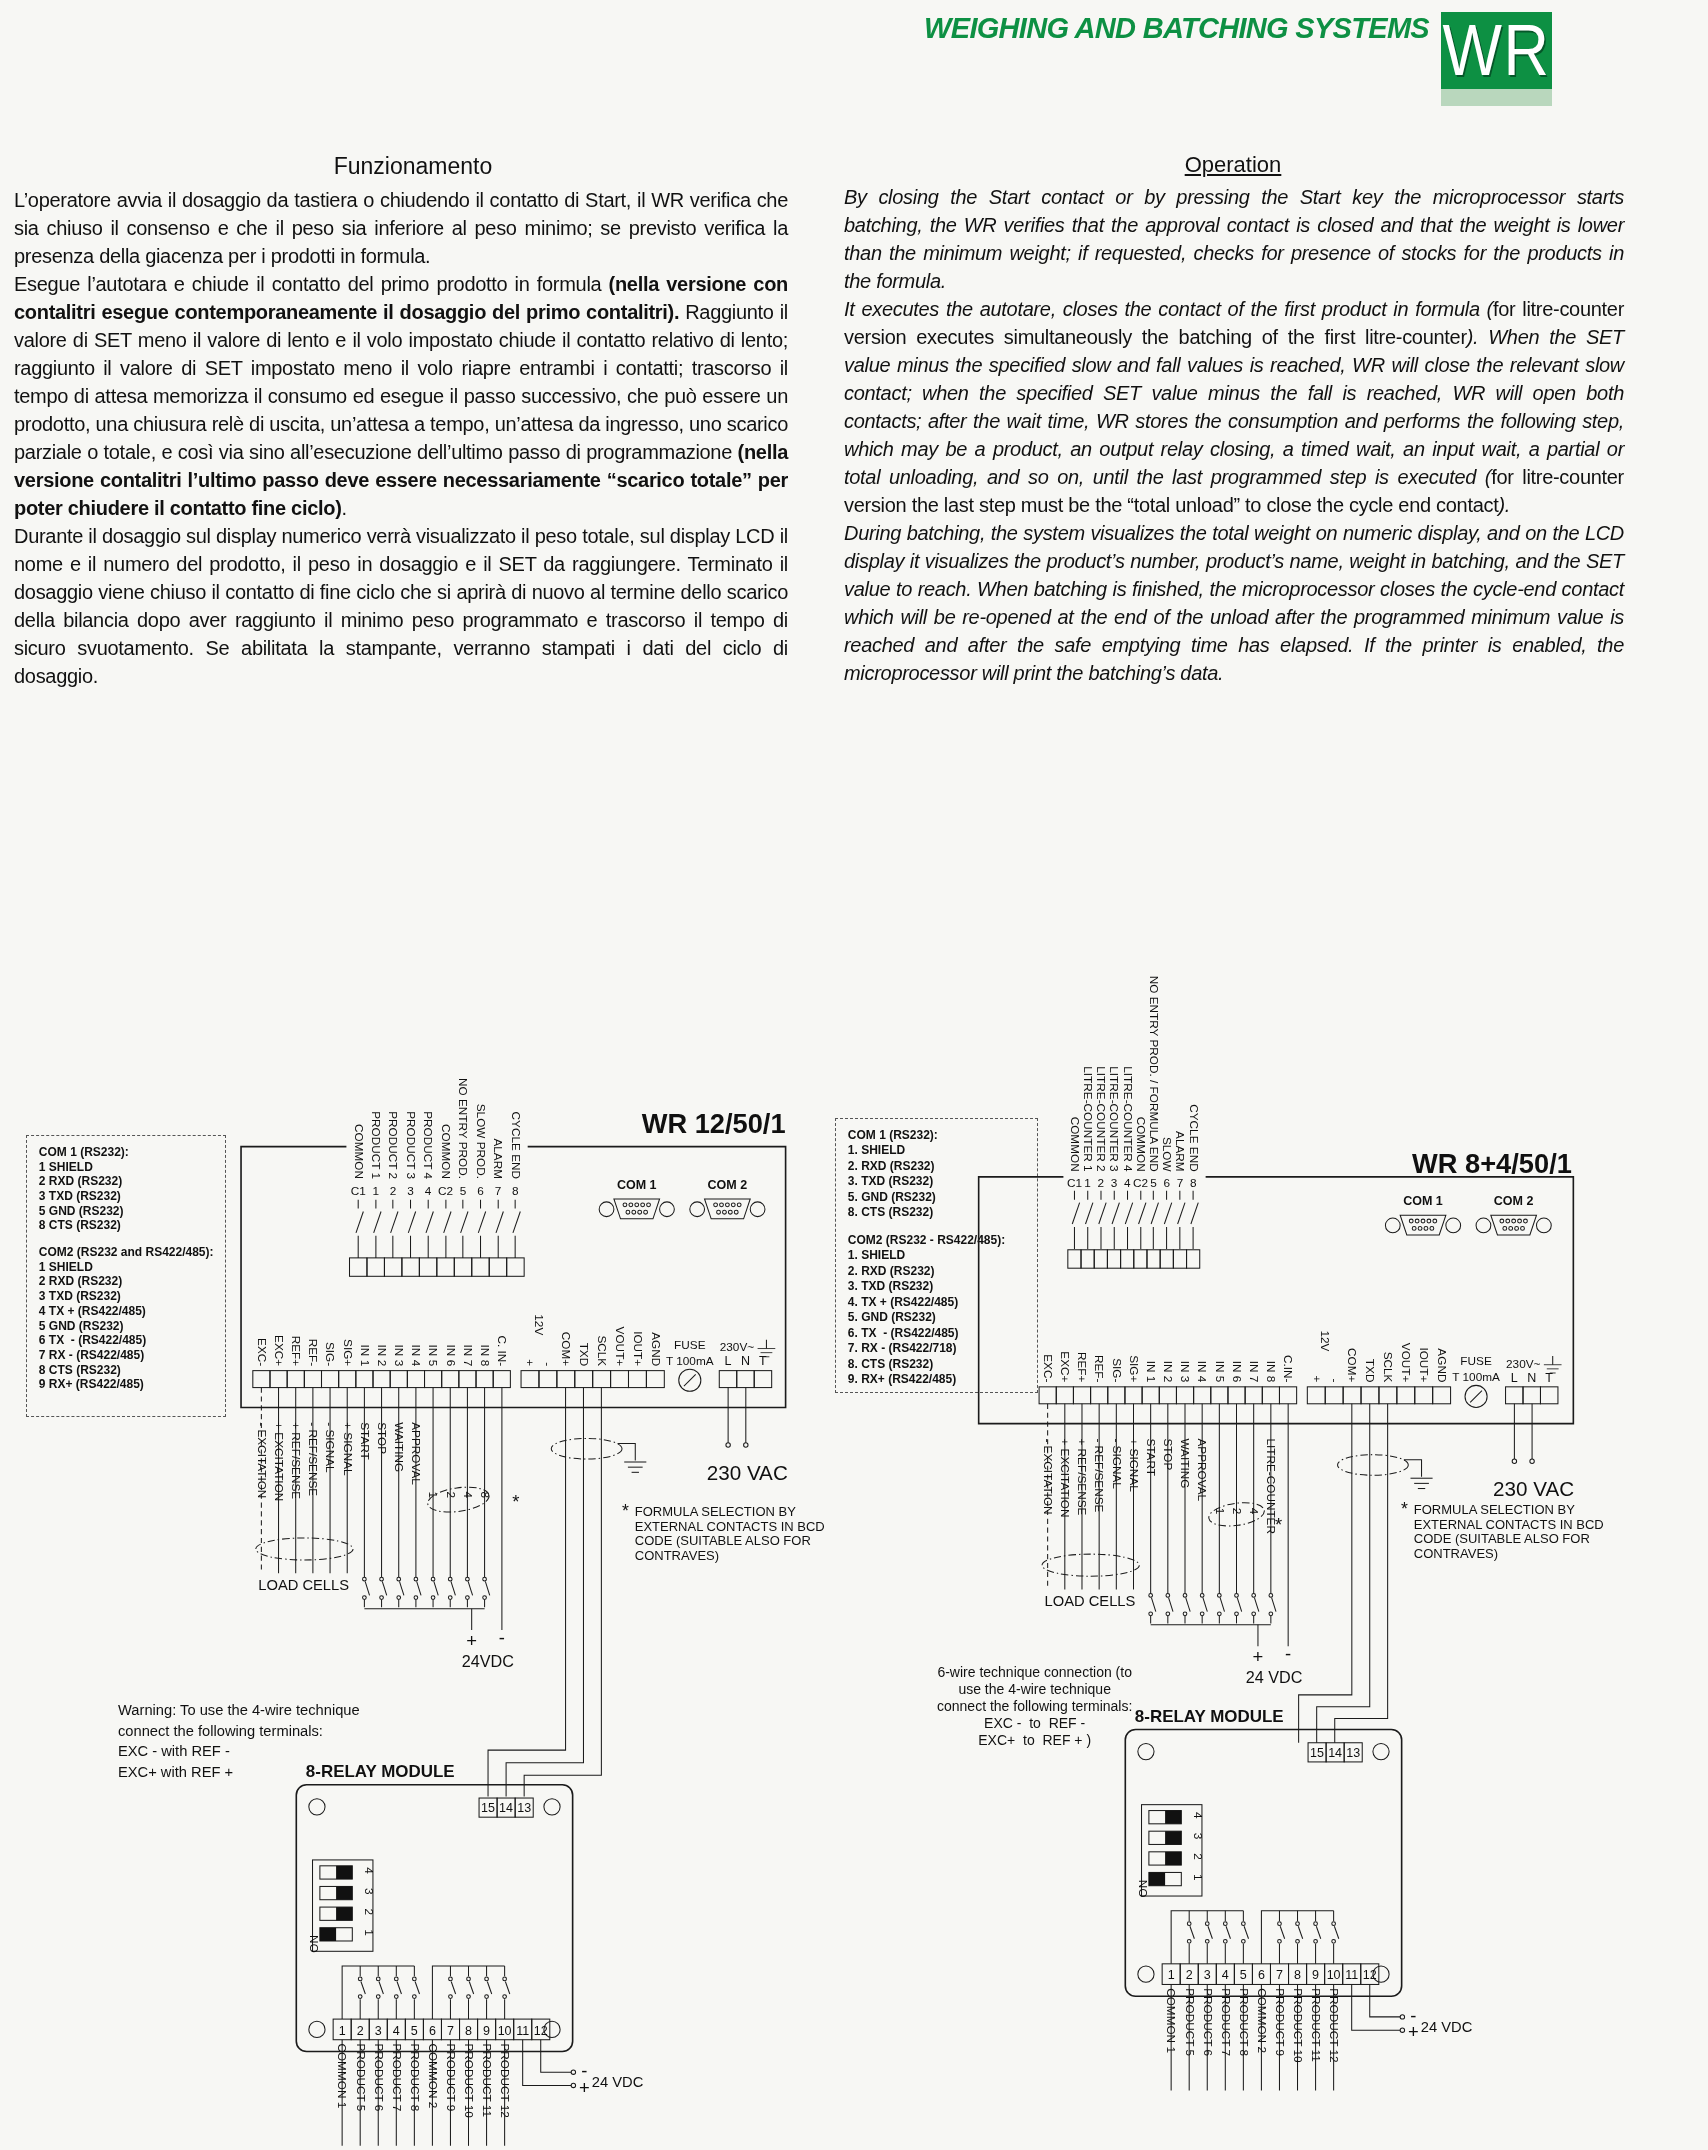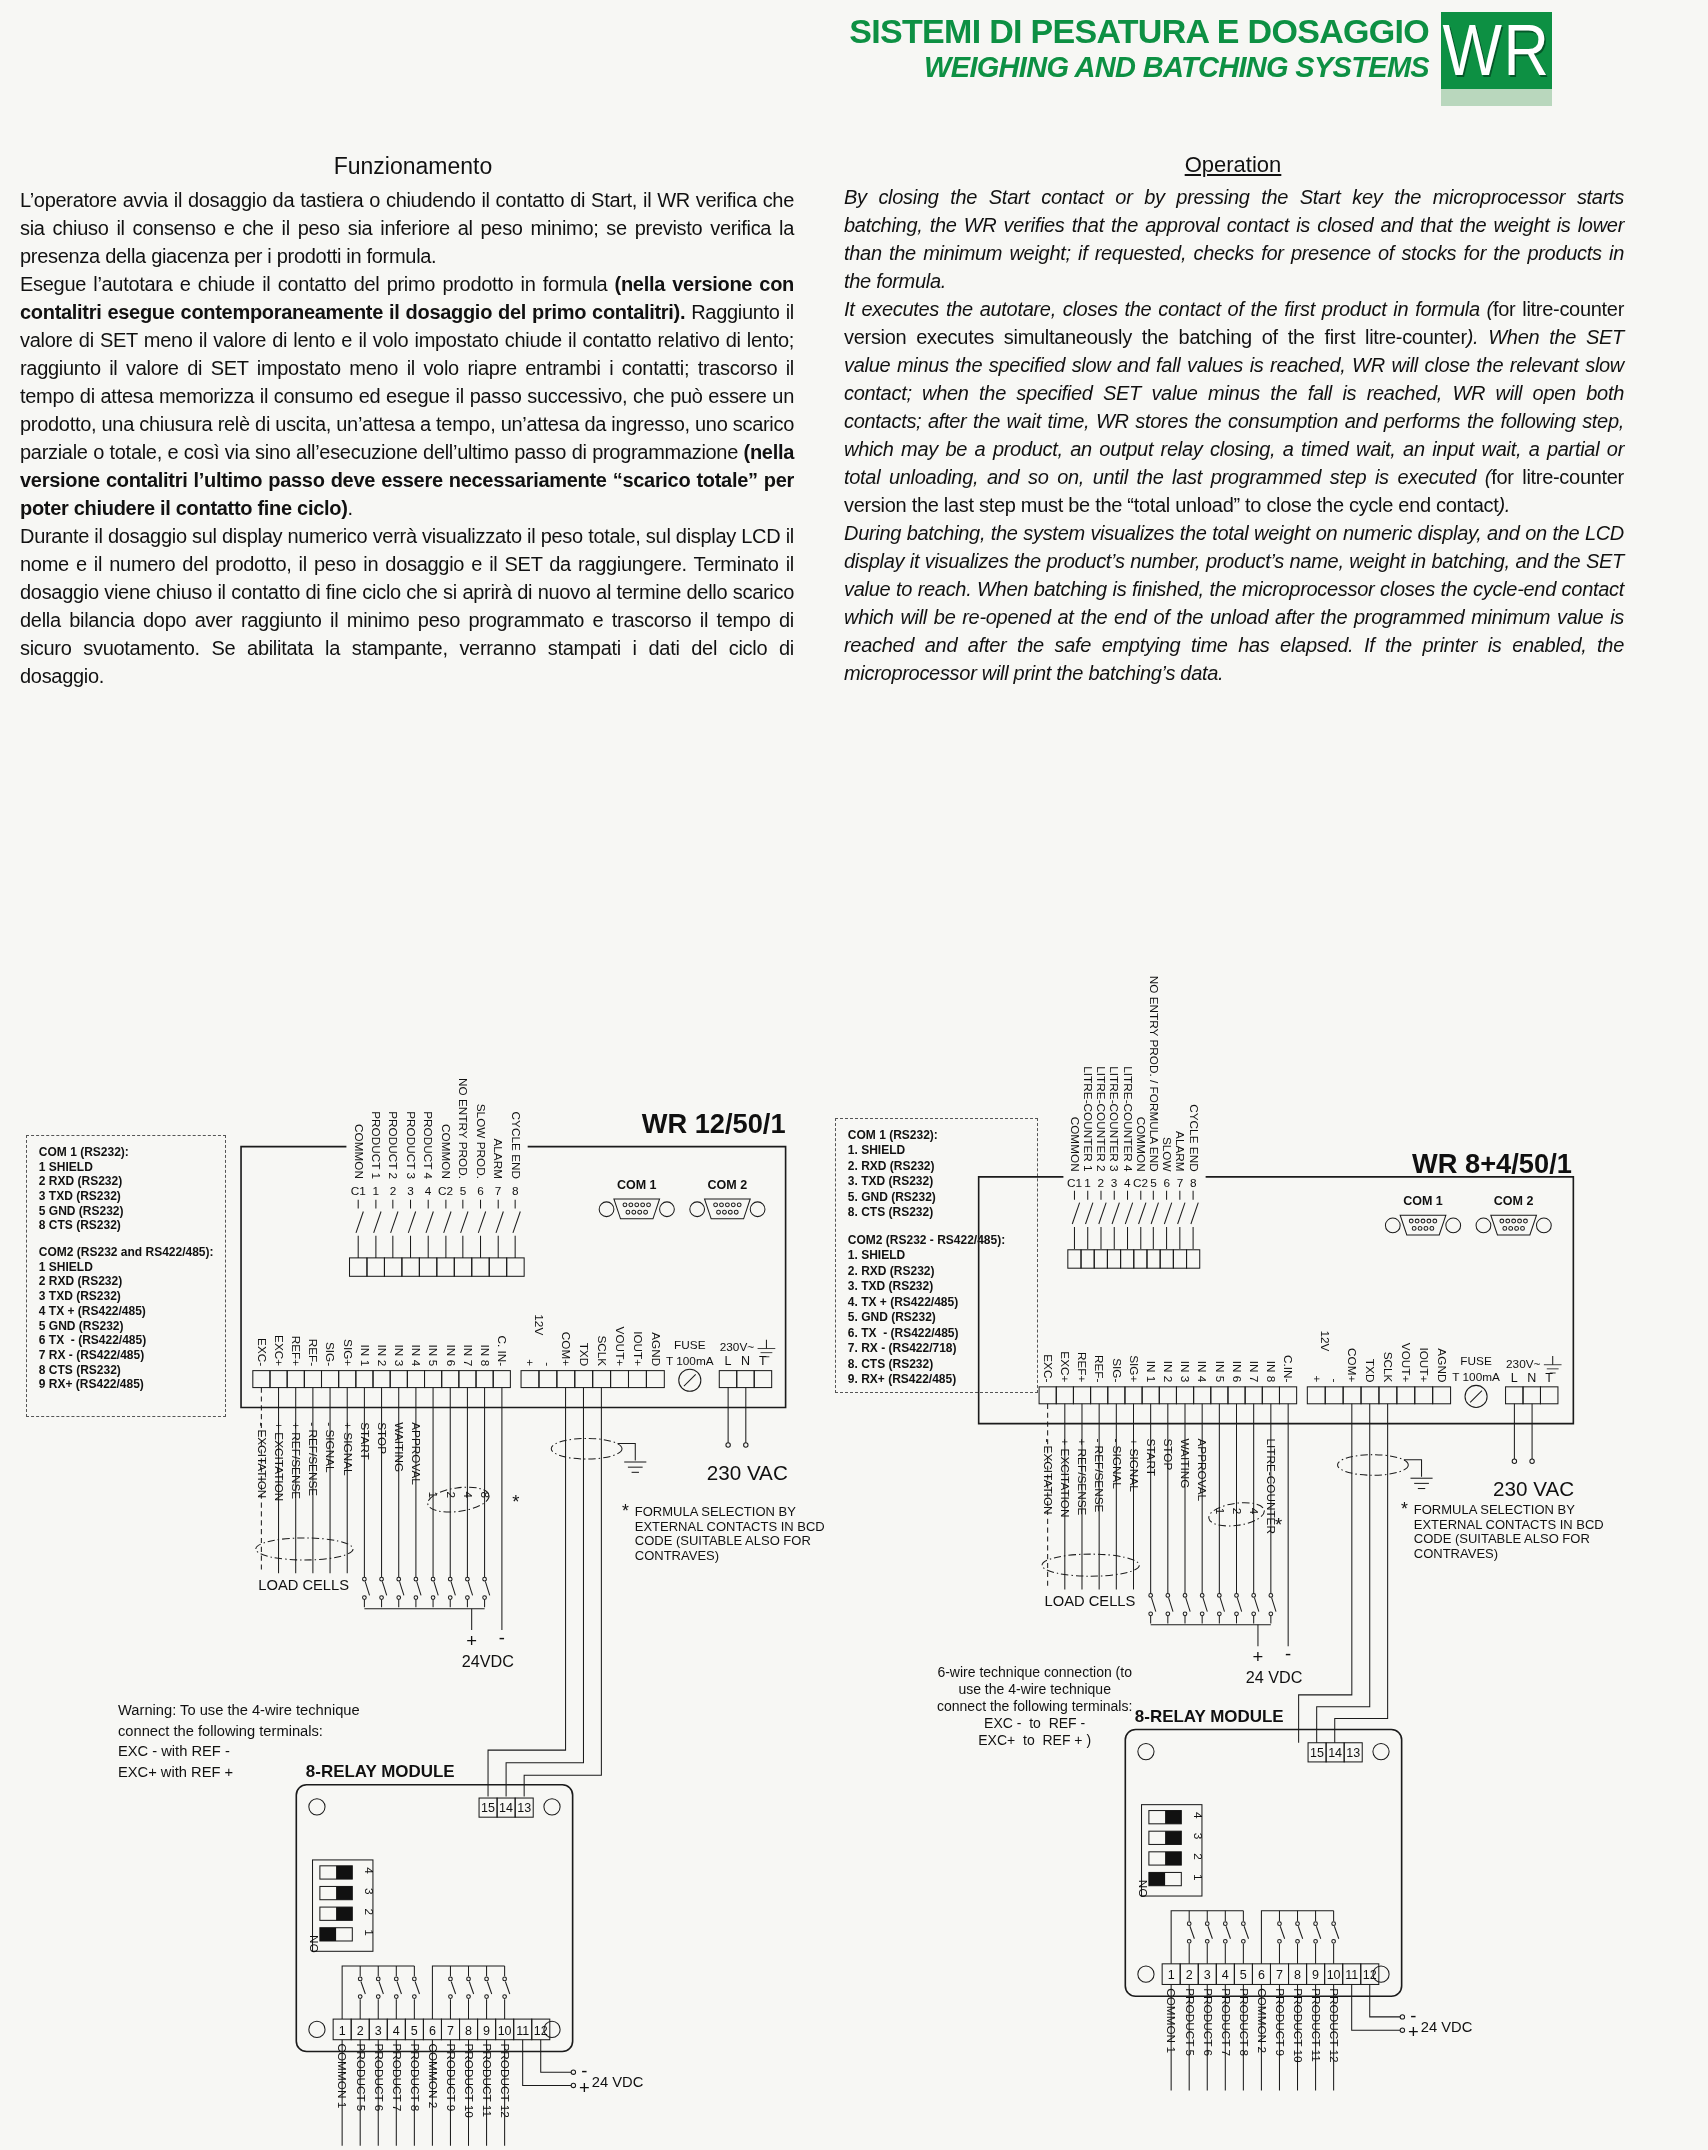--- a/index.html
+++ b/index.html
@@ -13,21 +13,21 @@
   .logo{position:absolute;left:1441px;top:11.8px;width:98px;height:96px;}
   .logo-box{width:111px;height:77px;background:#0d9043;display:flex;align-items:center;justify-content:center;}
   .logo-wr{color:#fff;font-size:63px;font-weight:400;letter-spacing:1.5px;transform:scaleY(1.15);text-shadow:1.5px 1.5px 0 rgba(0,40,20,.55);}
   .logo-strip{width:111px;height:17px;background:#b9d7bd;}
 
   
   .col-head{position:absolute;text-align:center;}
   .ch-it{left:26px;top:153px;width:774px;font-size:23px;font-weight:normal;}
   .ch-en{left:844px;top:152px;width:778px;font-size:22px;text-decoration:underline;}
   .body-col{position:absolute;text-align:justify;font-size:20px;line-height:28px;letter-spacing:-0.3px;}
-  .body-it{left:20px;top:186px;width:774px;}
+  .body-it{left:14px;top:186px;width:774px;}
   .body-en{left:844px;top:183px;width:780px;font-style:italic;}
   .body-col p{margin:0;}
   .body-col .b{font-weight:bold;}
   .body-col .u{font-style:normal;}
 
   
   .combox{position:absolute;border:1.5px dashed #555;background:transparent;padding:8.8px 5.9px 5.9px 11.8px;}
   .cb-1{left:26px;top:1135px;width:180px;height:265px;font-size:12px;line-height:14.7px;}
   .cb-2{left:835px;top:1118px;width:183px;height:258px;font-size:12px;line-height:15.5px;}
   .combox .cl{white-space:pre;min-height:1em;font-weight:bold;}
@@ -55,21 +55,20 @@
   svg .ttl{font-size:37px;font-weight:bold;text-anchor:end;}
   svg .mtt{font-size:23px;font-weight:bold;}
   svg .blk{fill:#111;stroke:none;}
 </style>
 </head>
 <body>
 
 <div class="page">
 
   <div class="hd-titles">
-    <div class="hd-t1">SISTEMI DI PESATURA E DOSAGGIO</div>
     <div class="hd-t2">WEIGHING AND BATCHING SYSTEMS</div>
   </div>
   <div class="logo">
     <div class="logo-box">
       <span class="logo-wr">WR</span>
     </div>
     <div class="logo-strip"></div>
   </div>
 
   <div class="col-head ch-it">Funzionamento</div>

